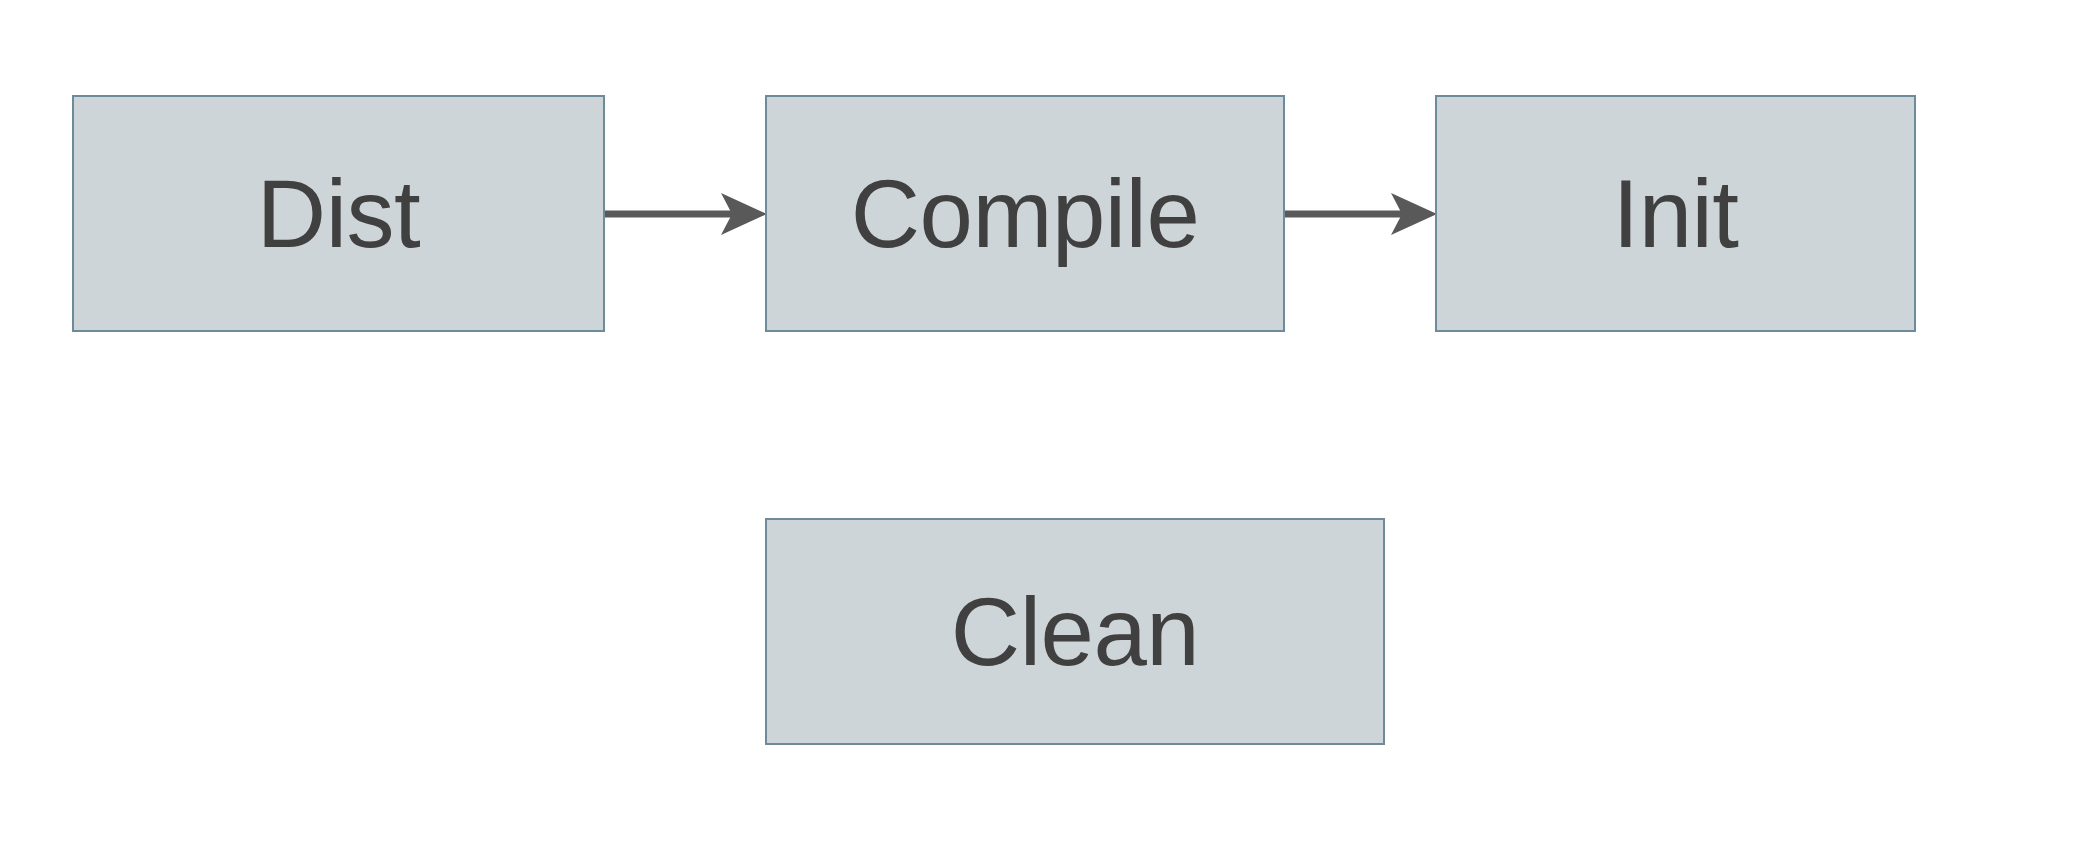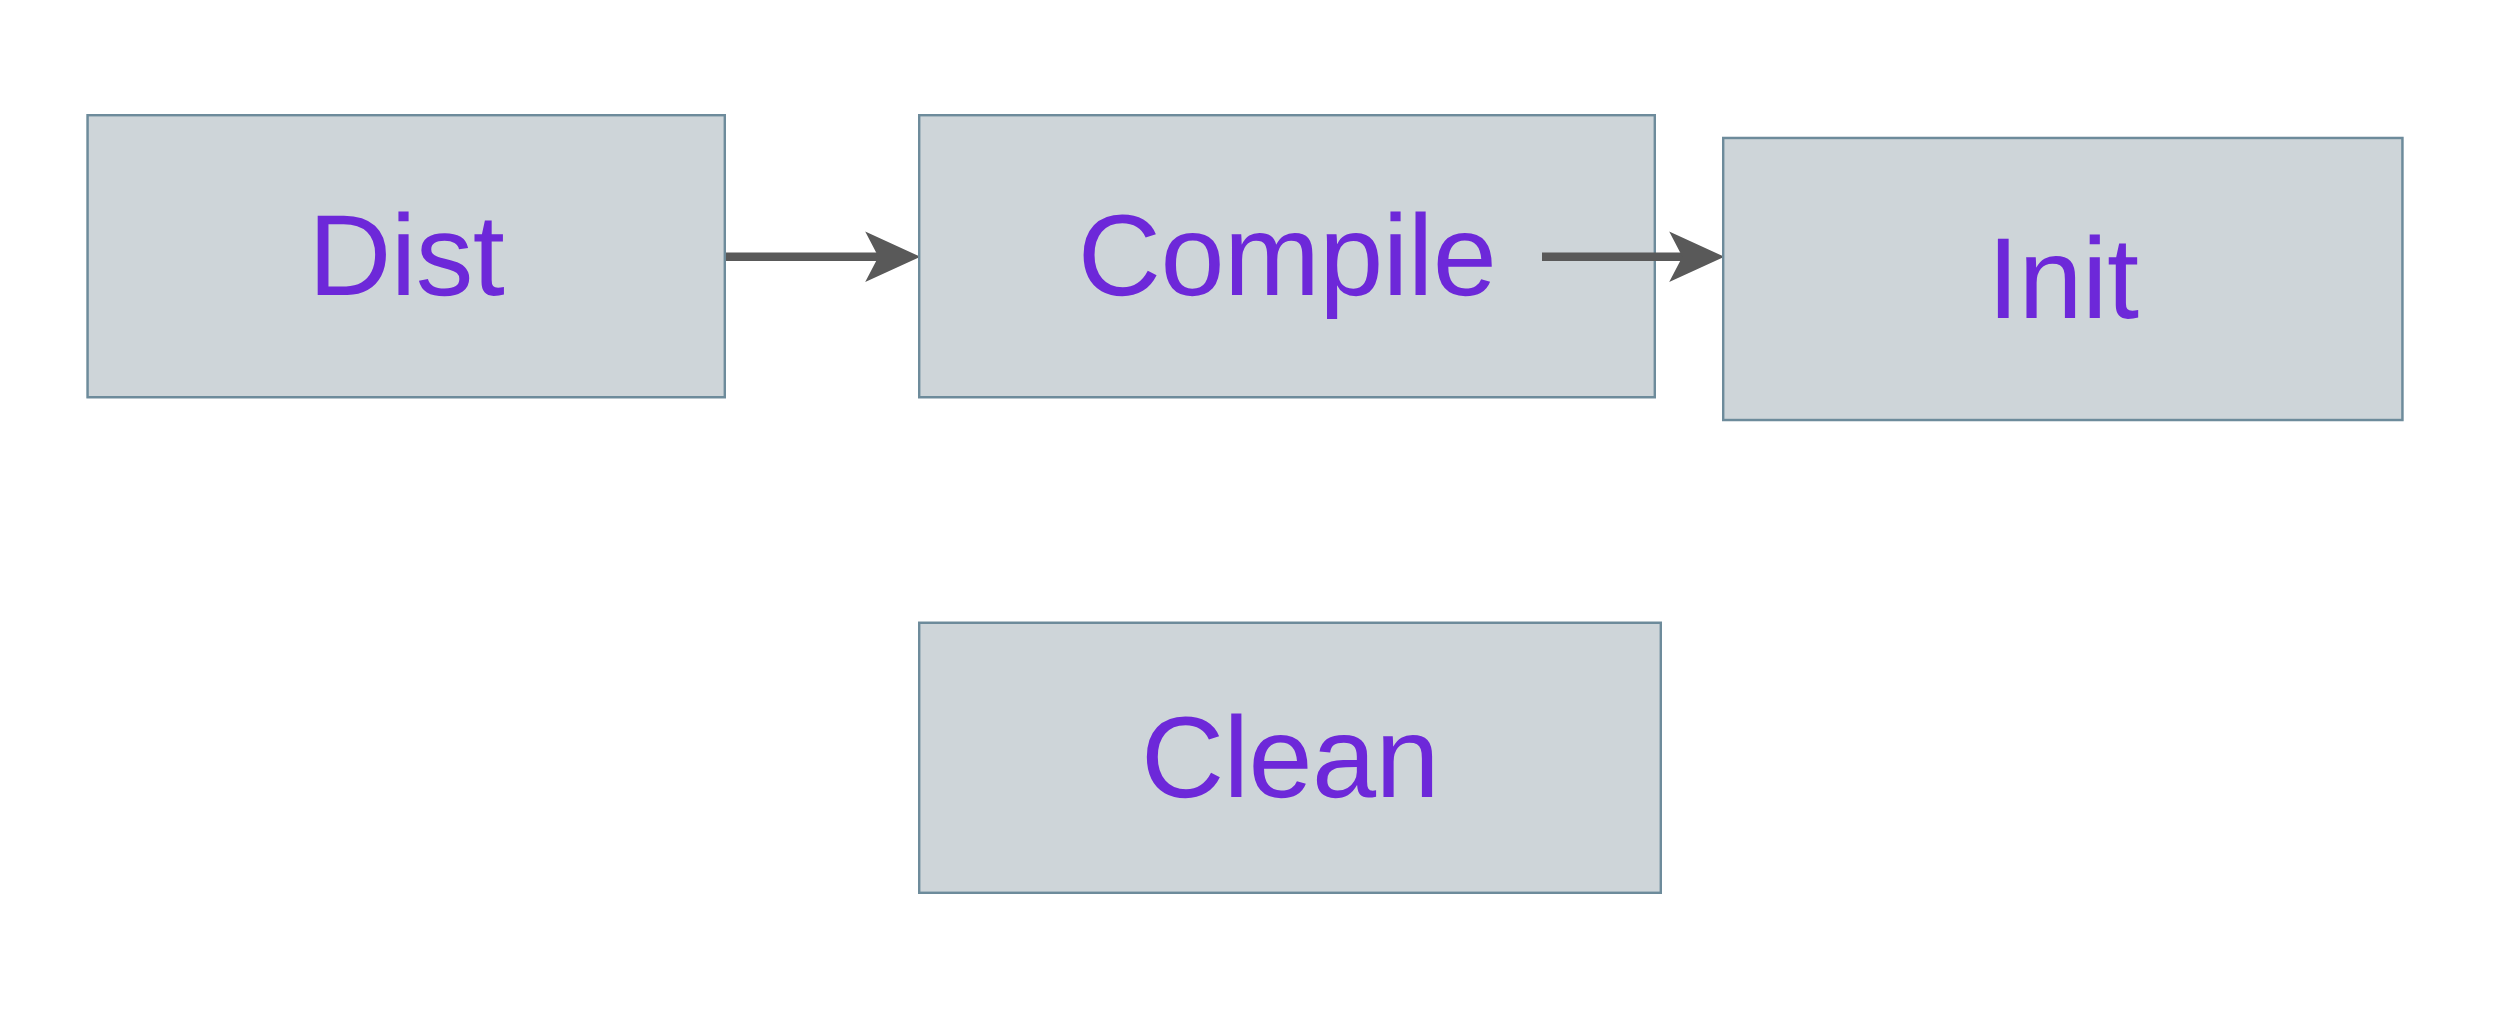--- a/index.html
+++ b/index.html
@@ -24,37 +24,37 @@
     background: #ced5d9;
     border: 2px solid #6d8b9b;
     display: flex;
     align-items: center;
     justify-content: center;
   }
   .node-label {
     font-family: "Liberation Sans", sans-serif;
     font-size: 96px;
     font-weight: 400;
-    color: #6d28d9;
+    color: #404040;
     line-height: 1;
     letter-spacing: -0.5px;
     white-space: nowrap;
   }
   .edge {
     position: absolute;
     overflow: visible;
   }
   .edge svg {
     display: block;
     overflow: visible;
   }
   
   #node-dist    { left: 72px;   top: 95px;  width: 533px; height: 237px; }
-  #node-compile { left: 765px;  top: 95px;  width: 615px; height: 237px; }
-  #node-init    { left: 1435px; top: 95px;  width: 568px; height: 237px; margin-top: 19px; }
+  #node-compile { left: 765px;  top: 95px;  width: 520px; height: 237px; }
+  #node-init    { left: 1435px; top: 95px;  width: 481px; height: 237px; }
   #node-clean   { left: 765px;  top: 518px; width: 620px; height: 227px; }
   
   #edge-dist-compile { left: 605px;  top: 183px; width: 162px; height: 62px; }
   #edge-compile-init { left: 1285px; top: 183px; width: 152px; height: 62px; }
 </style>
 </head>
 <body>
 
 <div id="canvas">
 

